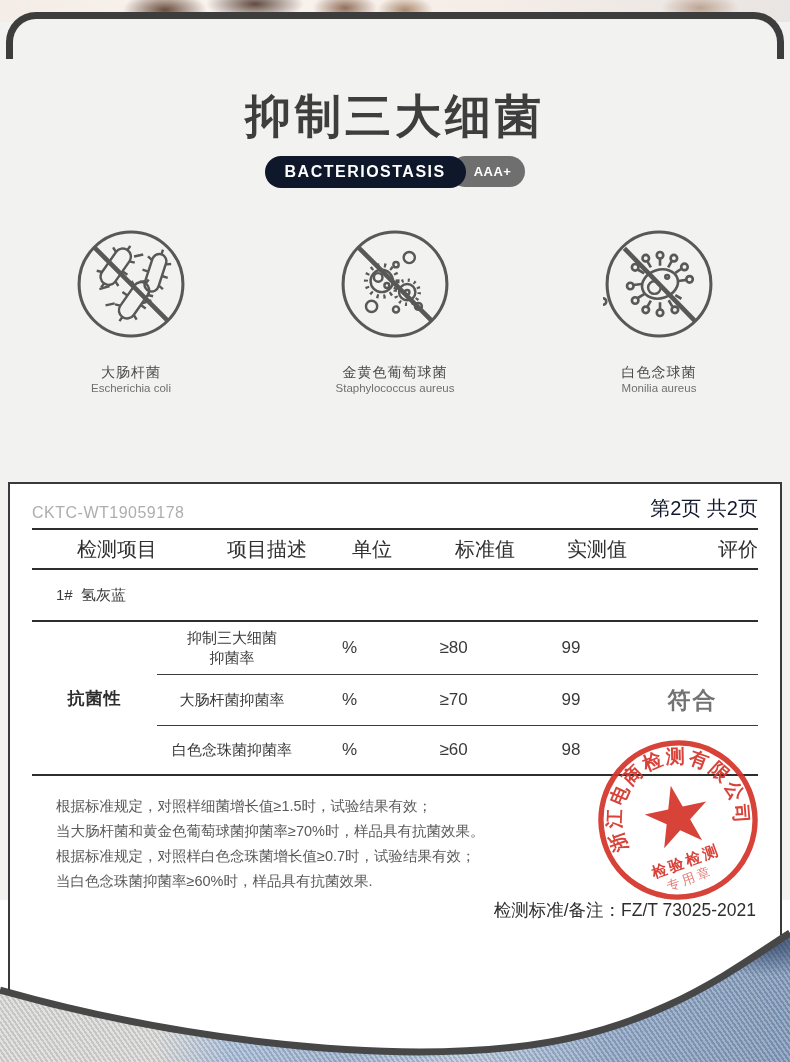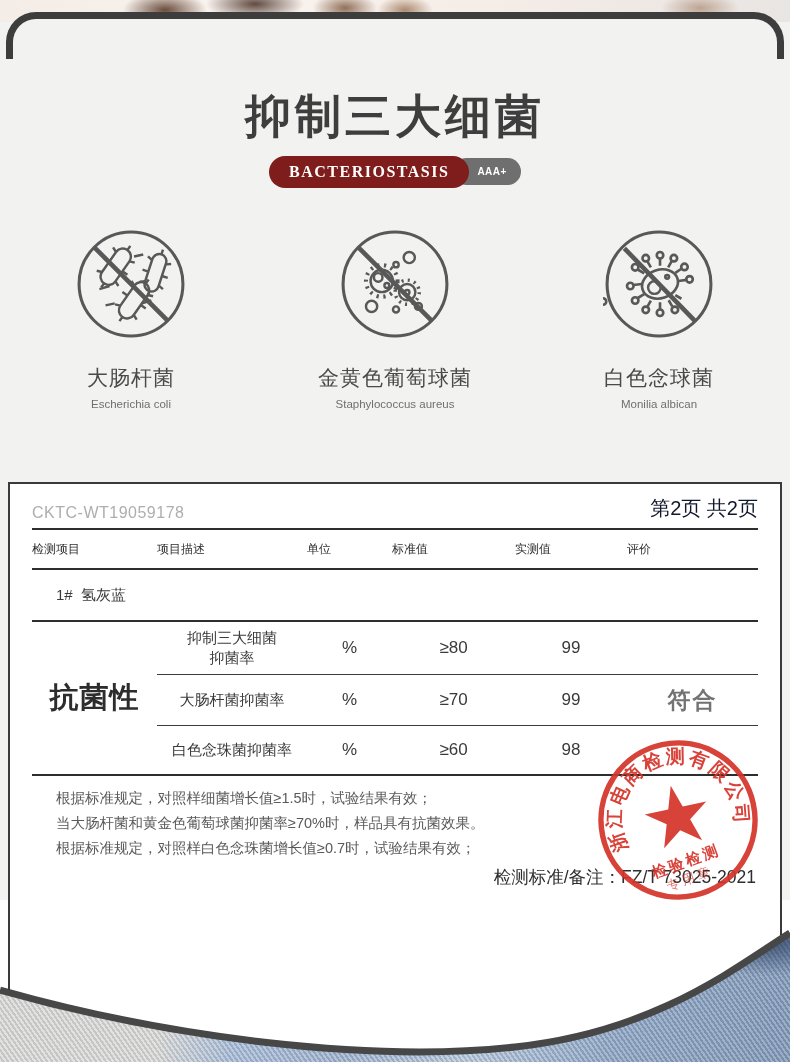--- a/index.html
+++ b/index.html
@@ -27,62 +27,62 @@
     border-radius:30px 30px 0 0;
     background:#f2f2f1;z-index:1;
   }
   .content{position:absolute;top:52px;left:0;right:0;z-index:2;text-align:center;}
   .page-title{
     margin:36px 0 0 0;font-size:46px;line-height:1.25;font-weight:800;
     letter-spacing:4px;color:#3e3e3e;
   }
   .badge-row{margin-top:10px;display:flex;justify-content:center;align-items:center;}
   .badge-main{
-    position:relative;z-index:2;background:#7f1d1d;color:#fff;
+    position:relative;z-index:2;background:#0f172a;color:#fff;
     font-size:16px;font-weight:700;letter-spacing:1.5px;
-    padding:7px 20px;border-radius:17px;font-family:Liberation Serif, serif;
+    padding:7px 20px;border-radius:17px;
   }
   .badge-tag{
     position:relative;z-index:1;margin-left:-16px;background:#6f6f6f;color:#fff;
-    font-size:10px;font-weight:700;letter-spacing:.5px;
+    font-size:13px;font-weight:700;letter-spacing:.5px;
     padding:8px 14px 8px 24px;border-radius:17px;
   }
   
   .bacteria-row{margin-top:40px;display:flex;justify-content:center;gap:44px;}
   .bacteria-col{width:220px;text-align:center;}
   .bact-icon{display:inline-block;}
-  .bact-name{margin-top:20px;font-size:21px;color:#4a4a4a;letter-spacing:1px;}
-  .bact-en{margin-top:6px;font-size:11.5px;color:#6f6f6f;}
+  .bact-name{margin-top:20px;font-size:14px;color:#4a4a4a;letter-spacing:1px;}
+  .bact-en{font-size:11.5px;color:#6f6f6f;}
   
   .report-card{
     position:absolute;left:8px;top:482px;width:774px;height:418px;z-index:5;
     box-sizing:border-box;background:#fff;
     border:2px solid #3a3a3a;border-bottom:none;
     padding:0 22px;
   }
   .report-head{display:flex;justify-content:space-between;align-items:flex-end;height:44px;padding-bottom:6px;box-sizing:border-box;}
   .report-code{font-size:16px;color:#aeaeae;letter-spacing:.5px;}
   .report-pages{font-size:20px;color:#0f172a;margin-left:24px;}
   .rule{border:none;border-top:2px solid #2e2e2e;margin:0;}
   .rule-thin{border:none;border-top:1.5px solid #3c3c3c;margin:0;}
   .cols6{display:grid;grid-template-columns:125px 150px 85px 123px 112px 131px;}
   .cols5{display:grid;grid-template-columns:150px 85px 123px 112px 131px;}
   .hdr-row{height:38px;align-items:center;}
-  .hdr-cell{text-align:left;font-size:12px;color:#2f2f2f;font-weight:500;}
+  .hdr-cell{text-align:right;font-size:20px;color:#2f2f2f;font-weight:500;}
   .sample-row{height:50px;display:flex;align-items:center;padding-left:24px;font-size:15px;color:#3a3a3a;white-space:pre;}
   .body-grid{display:grid;grid-template-columns:125px 1fr;}
-  .category-cell{display:flex;align-items:center;justify-content:center;font-size:29px;color:#2d2d2d;font-weight:600;letter-spacing:1px;}
+  .category-cell{display:flex;align-items:center;justify-content:center;font-size:17px;color:#2d2d2d;font-weight:600;letter-spacing:1px;}
   .data-row{align-items:center;}
   .row-a{height:52px;}.row-b{height:50px;}.row-c{height:48px;}
   .cell{text-align:center;font-size:15px;color:#3a3a3a;}
   .cell-desc{white-space:pre-line;line-height:1.35;}
   .cell-unit{font-size:17px;}
   .cell-std,.cell-meas{font-size:17px;}
   .cell-verdict{font-size:23px;font-weight:600;color:#737373;letter-spacing:2px;}
-  .notes{padding:10px 0 0 24px;}
+  .notes{padding:10px 0 0 24px;margin-top:8px;}
   .note-line{font-size:14.5px;color:#5a5a5a;line-height:25px;}
   .standard-line{margin-top:4px;text-align:right;font-size:17.5px;color:#2e2e2e;padding-right:2px;}
   .stamp{position:absolute;left:582px;top:250px;width:172px;height:172px;z-index:6;opacity:.93;transform:rotate(-12deg);}
   
   .bottom-section{position:absolute;top:900px;left:0;width:790px;height:162px;z-index:4;}
   .bottom-photo{
     position:absolute;top:24px;left:0;right:0;bottom:0;
     background:
       radial-gradient(ellipse 120px 50px at 97% 12%, rgba(45,65,100,.85), rgba(45,65,100,0) 70%),
       repeating-linear-gradient(55deg, rgba(255,255,255,.22) 0 2px, rgba(55,75,105,.14) 2px 4px),
@@ -170,21 +170,21 @@
             <circle cx="42" cy="80.4" r="3.2"></circle>
           <circle cx="56" cy="83.2" r="3.2"></circle>
             <circle cx="70.6" cy="80.4" r="3.2"></circle>
             <circle cx="80,0" cy="72.2" r="3.2"></circle>
           <circle cx="50.5" cy="58.5" r="6.2" stroke-width="2.4"></circle>
           <circle cx="63" cy="48" r="1.8"></circle>
         </g>
         <path d="M21,20 L90,91" stroke-width="4.5"></path>
       </svg>
       <div class="bact-name">白色念球菌</div>
-      <div class="bact-en">Monilia albican</div>
+      <div class="bact-en">Monilia aureus</div>
     </div>
 
   </div>
 </div>
 
 <div class="report-card">
   <div class="report-head">
     <span class="report-code">CKTC-WT19059178</span>
     <span class="report-pages">第2页 共2页</span>
   </div>
@@ -231,20 +231,21 @@
         <div class="cell"></div>
       </div>
     </div>
   </div>
   <hr class="rule">
 
   <div class="notes">
     <div class="note-line">根据标准规定，对照样细菌增长值≥1.5时，试验结果有效；</div>
     <div class="note-line">当大肠杆菌和黄金色葡萄球菌抑菌率≥70%时，样品具有抗菌效果。</div>
     <div class="note-line">根据标准规定，对照样白色念珠菌增长值≥0.7时，试验结果有效；</div>
+    <div class="note-line">当白色念珠菌抑菌率≥60%时，样品具有抗菌效果.</div>
   </div>
 
   <div class="standard-line">检测标准/备注：FZ/T 73025-2021</div>
 
   <svg class="stamp" viewBox="0 0 172 172">
     <circle cx="86" cy="86" r="77" fill="none" stroke="#d5342b" stroke-width="5.5"></circle>
     <polygon points="86,51 93.4,73.8 117.4,73.8 98,87.9 105.4,110.7 86,96.6 66.6,110.7 74,87.9 54.6,73.8 78.6,73.8" fill="#d5342b"></polygon>
     <defs>
       <path id="stampArc" d="M31,100.7 A57,57 0 1 1 141,100.7" fill="none"></path>
     </defs>

